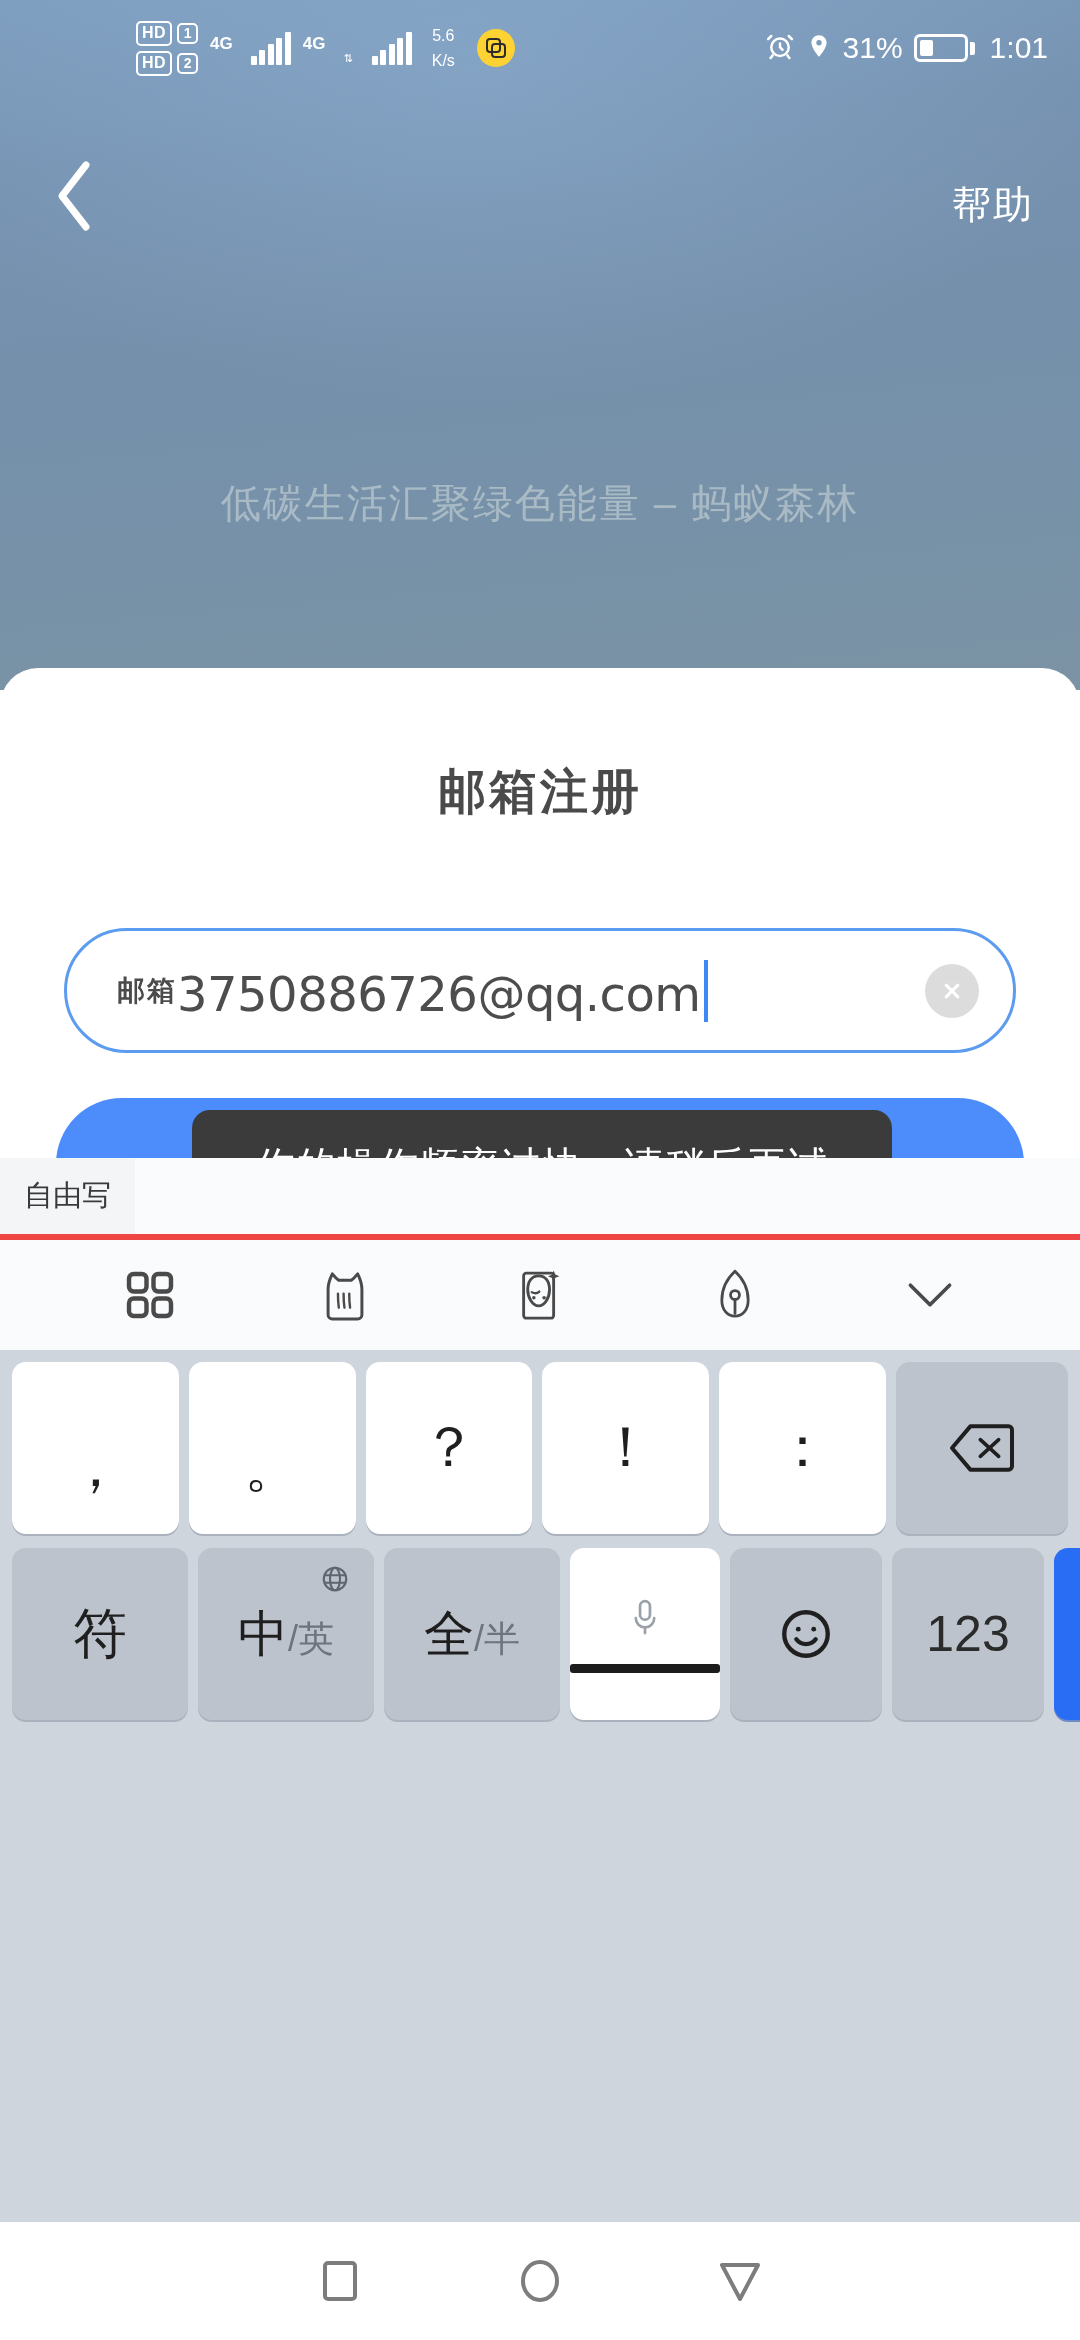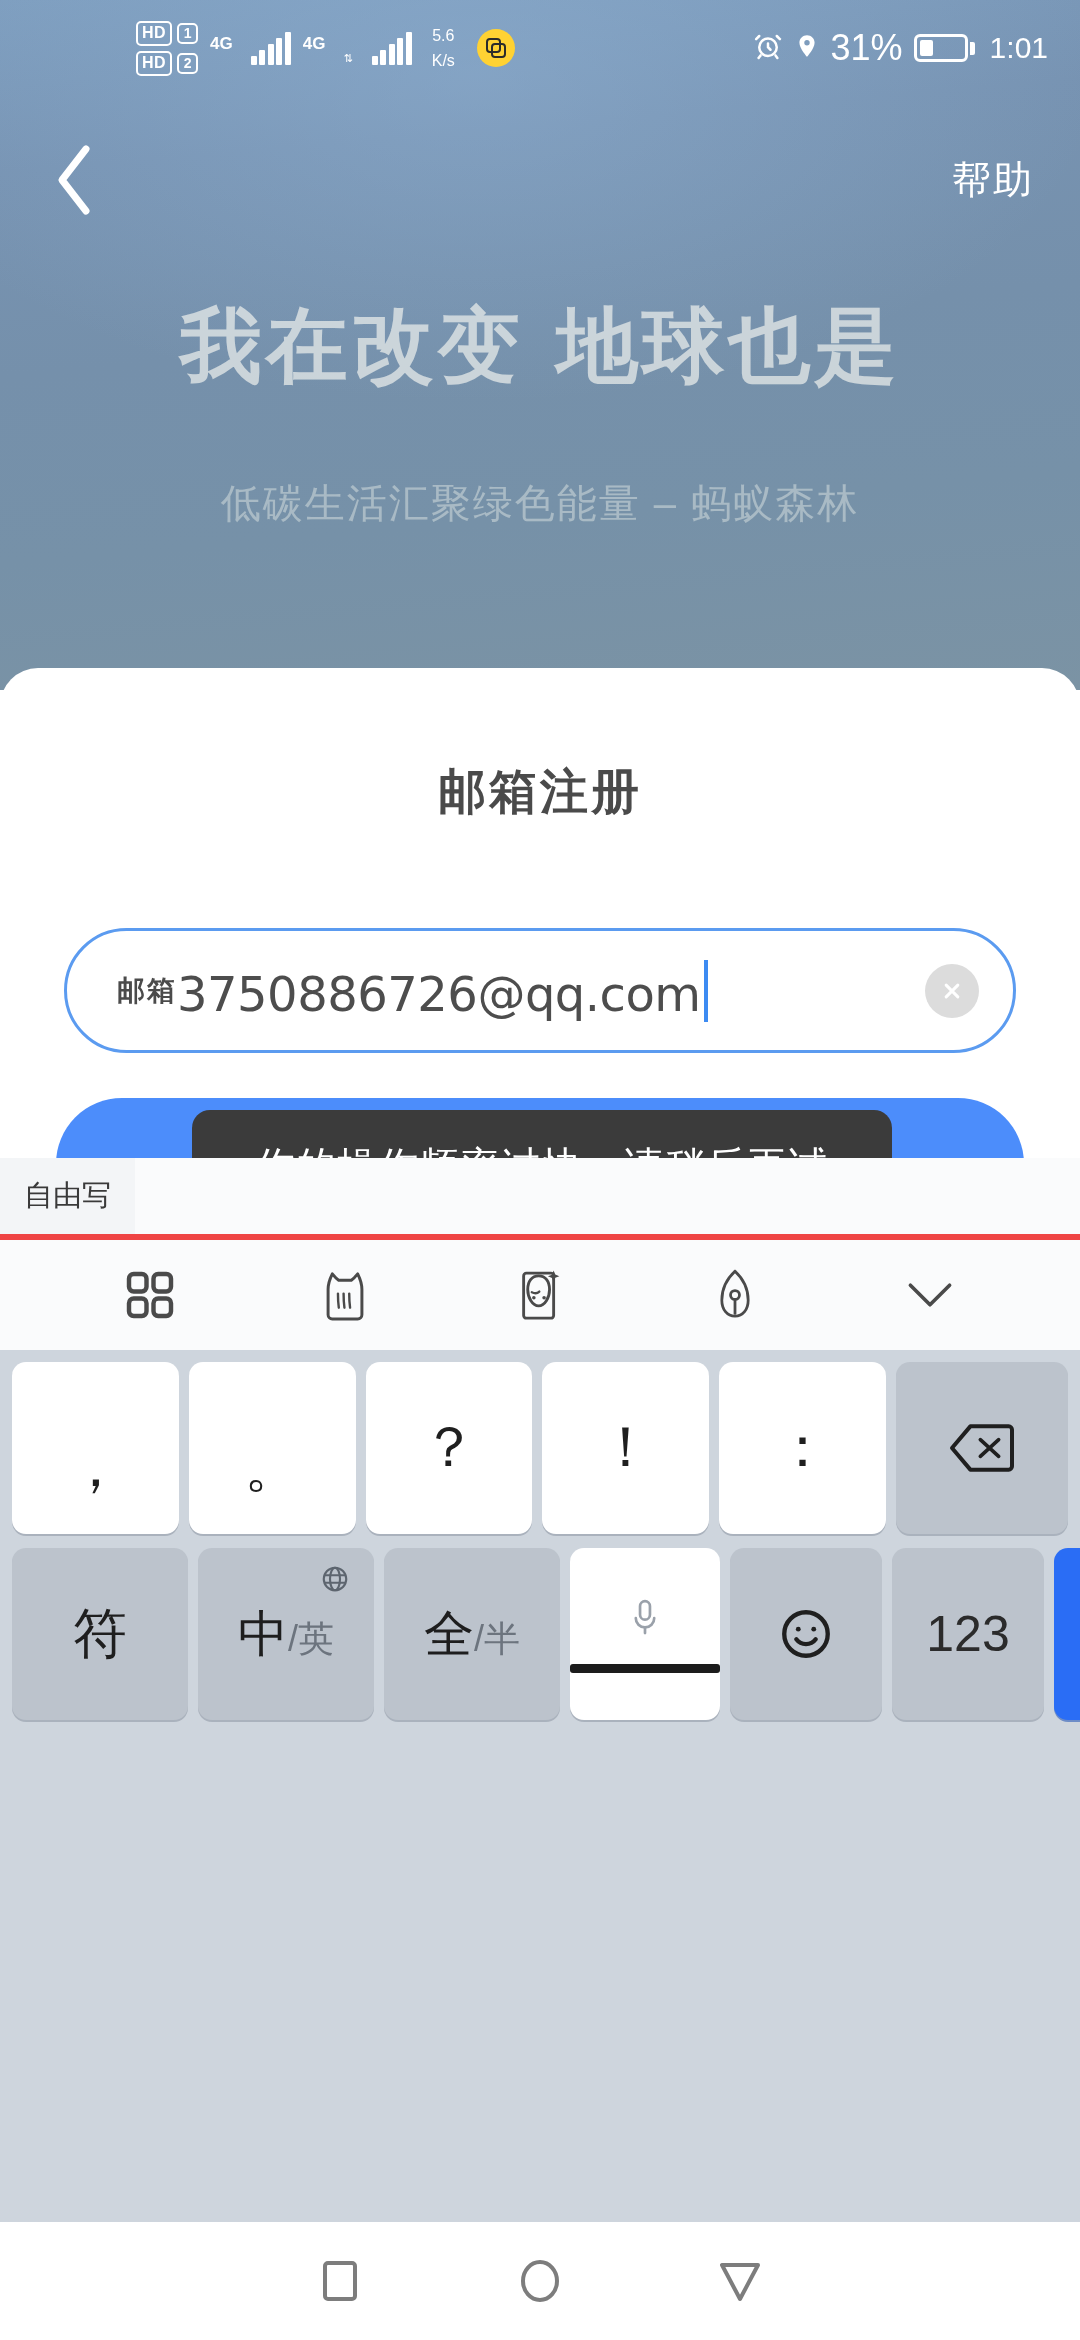--- a/index.html
+++ b/index.html
@@ -55,34 +55,34 @@
   .netspeed{
     margin-left:10px; font-size:16px; line-height:25px; text-align:center;
     font-weight:400;
   }
   .coin{
     margin-left:12px; width:38px; height:38px; border-radius:50%;
     background:#ffd233; display:flex; align-items:center; justify-content:center;
   }
   .coin svg{ display:block; }
   .sb-right{ margin-left:auto; margin-right:32px; display:flex; align-items:center; gap:11px; }
-  .sb-right .pct{ font-size:36px; }
+  .sb-right .pct{ font-size:30px; }
   .sb-right .clock{ font-size:30px; margin-left:4px; }
   .batt{ display:flex; align-items:center; }
   .batt-body{
     width:54px; height:28px; border:3px solid #fff; border-radius:6px;
     padding:3px; display:flex; align-items:center;
   }
   .batt-fill{ height:100%; width:31%; background:#fff; border-radius:2px; }
   .batt-tip{ width:5px; height:13px; background:#fff; border-radius:0 2px 2px 0; margin-left:2px; }
 
   
   .navbar{
     position:absolute; left:0; top:128px; width:1080px; height:104px; z-index:6;
-    display:flex; align-items:center; justify-content:space-between;
+    display:flex; align-items:flex-end; justify-content:space-between;
     padding:0 46px 0 52px;
   }
   .back-btn{ width:64px; height:72px; display:flex; align-items:center; }
   .back-btn svg{ display:block; }
   .help-btn{ color:#fff; font-size:39px; letter-spacing:2px; }
 
   
   .hero-title{
     position:absolute; left:0; top:292px; width:1080px; text-align:center; z-index:4;
     font-size:82px; font-weight:700; letter-spacing:4px;
@@ -281,21 +281,20 @@
 
   <div class="navbar">
     <div class="back-btn">
       <svg width="46" height="78" viewBox="0 0 46 78" fill="none" stroke="#ffffff" stroke-width="7" stroke-linecap="round" stroke-linejoin="round">
         <polyline points="34,8 10,39 34,70"></polyline>
       </svg>
     </div>
     <div class="help-btn">帮助</div>
   </div>
 
-  <div class="hero-title">我在改变 地球也是</div>
   <div class="hero-sub">低碳生活汇聚绿色能量 – 蚂蚁森林</div>
 </div>
 
 <div class="card">
   <div class="card-title">邮箱注册</div>
 
   <div class="field-wrap">
     <span class="field-label">邮箱</span>
     <span class="field-value-box">
       <span class="field-value">3750886726@qq.com</span>

